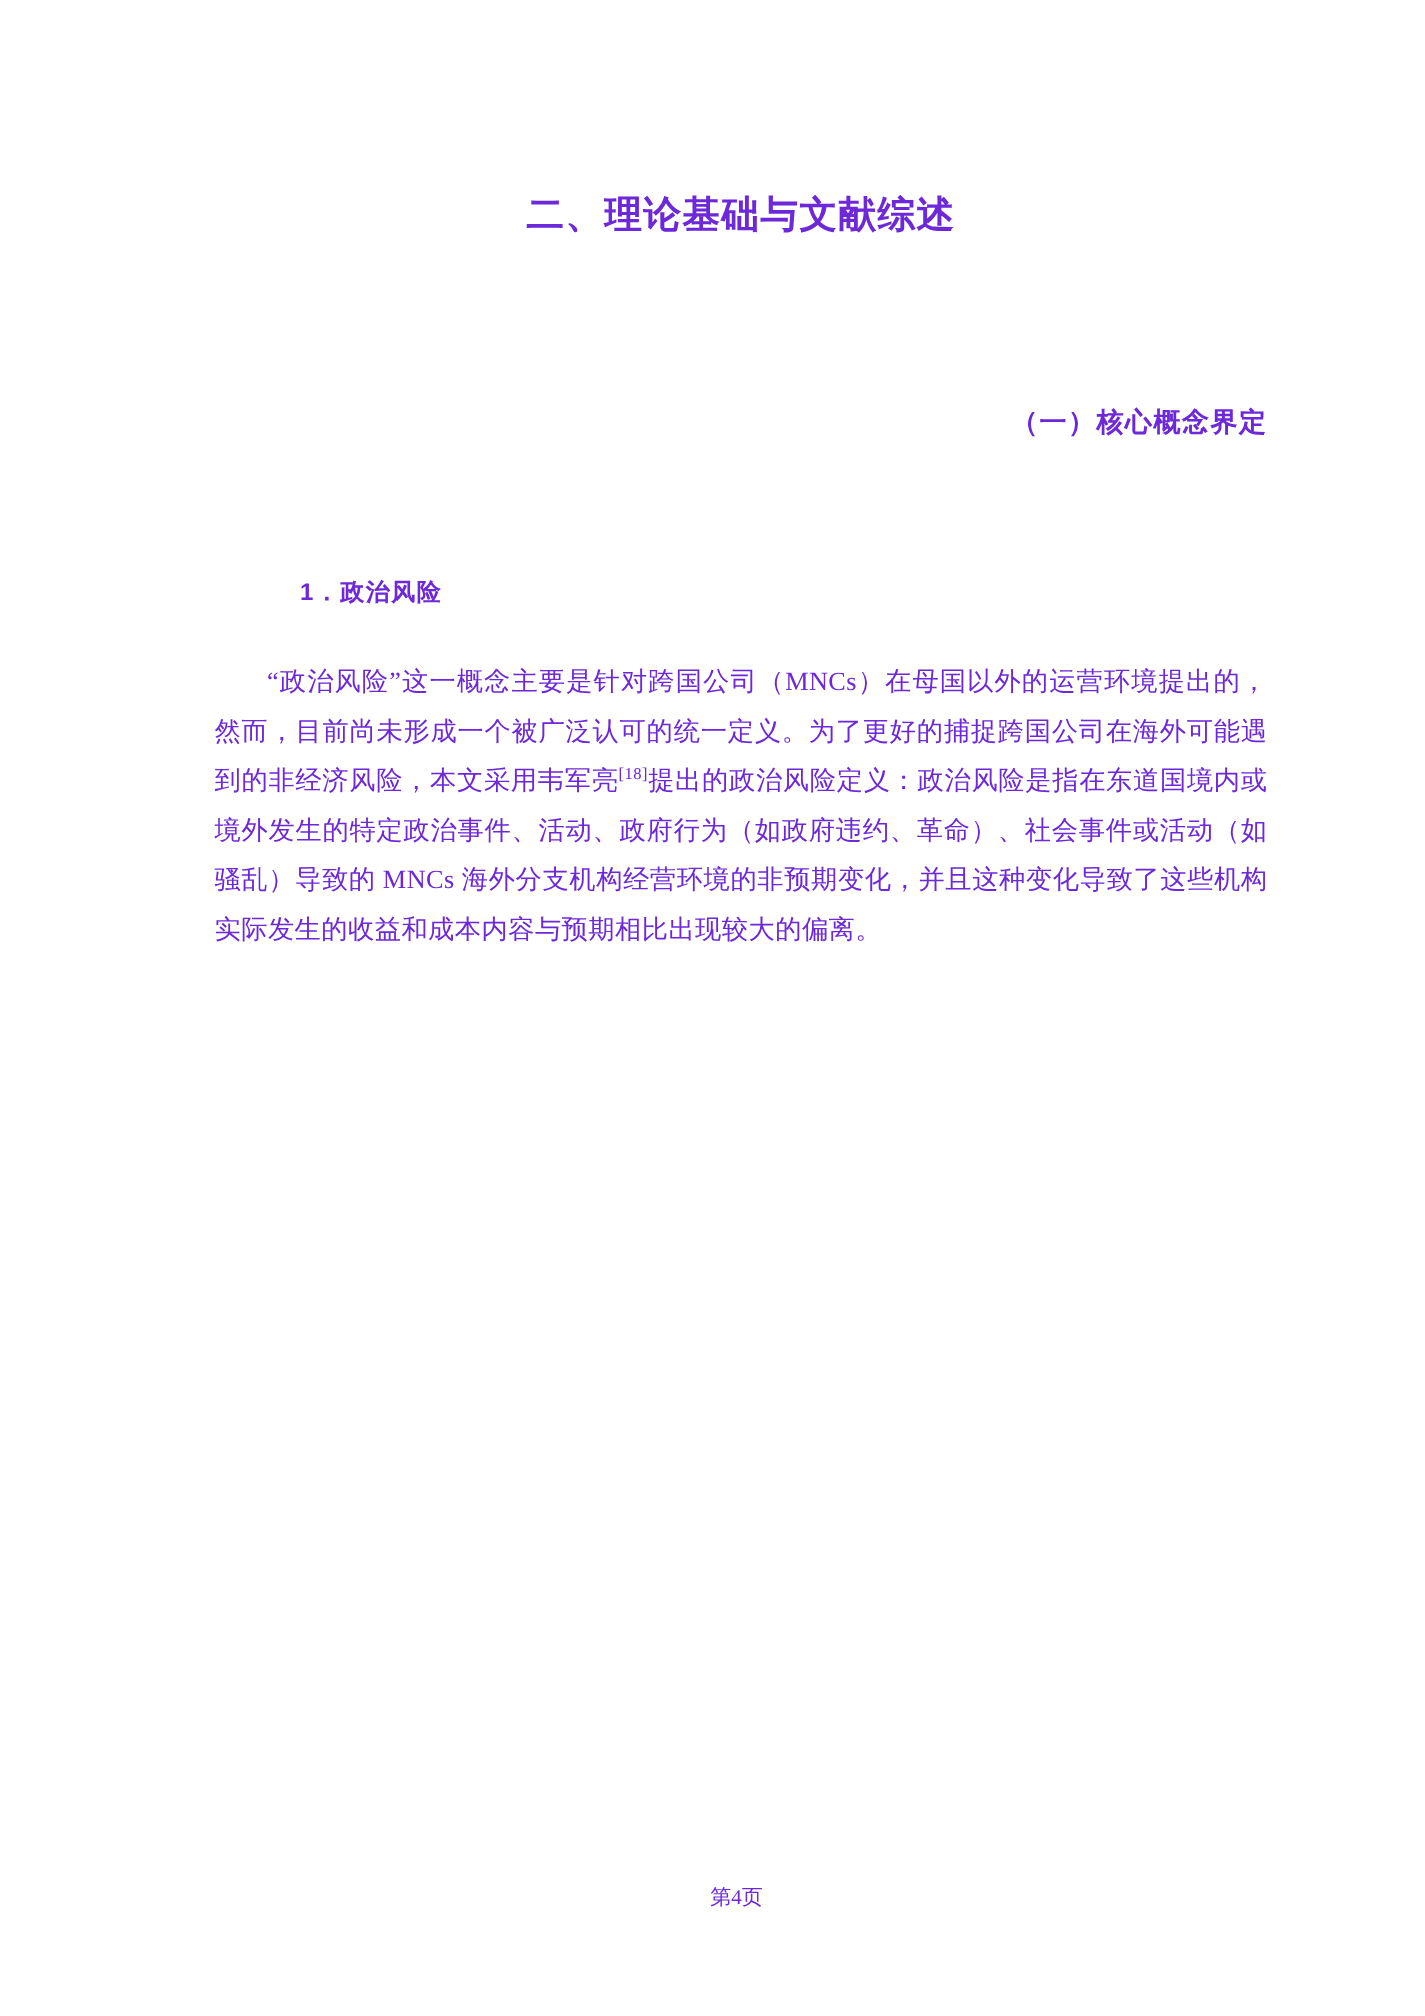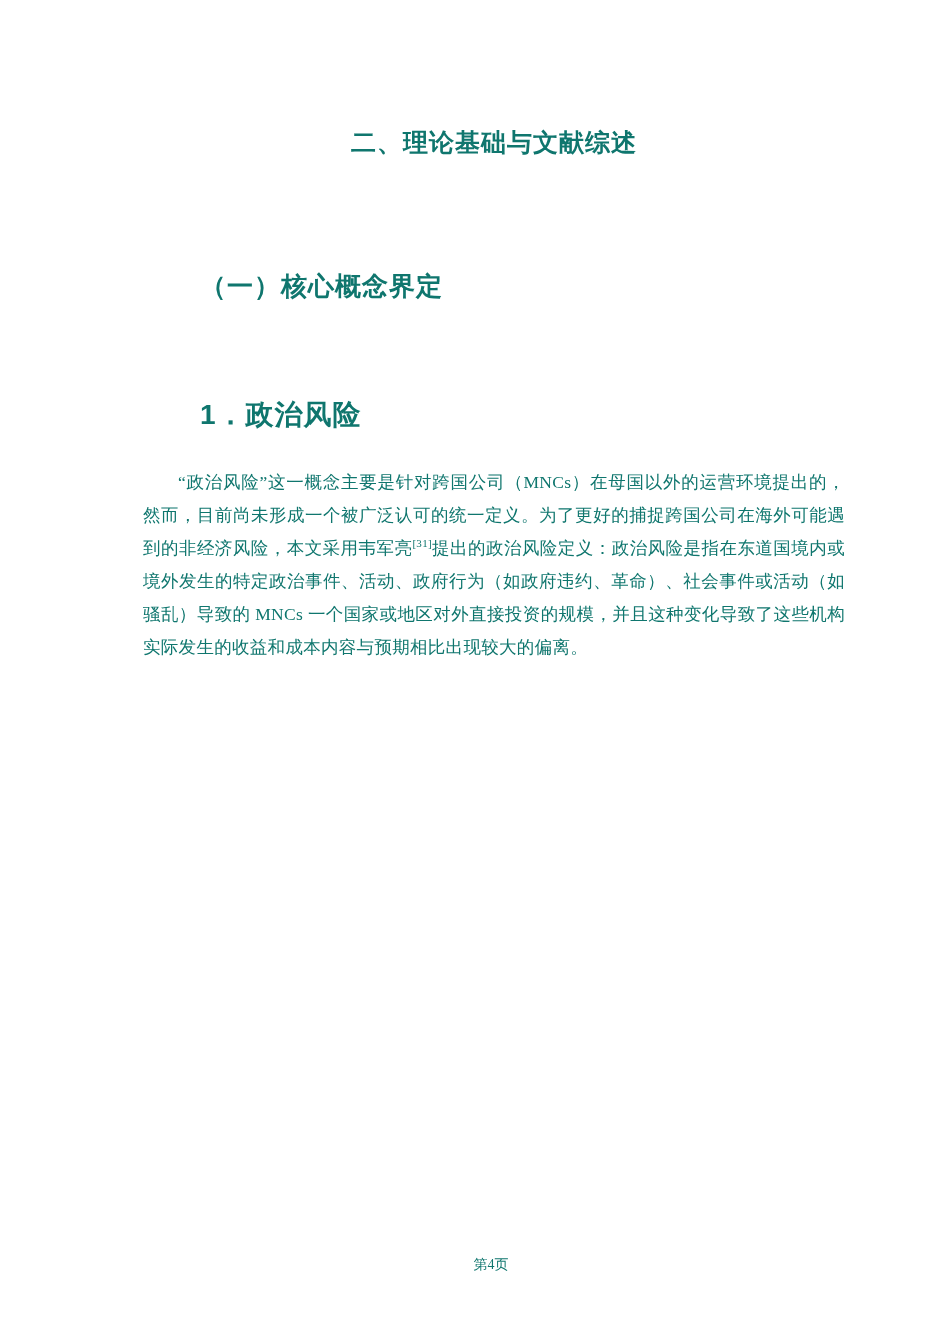--- a/index.html
+++ b/index.html
@@ -6,21 +6,21 @@
     margin: 0;
     padding: 0;
     background: #ffffff;
   }
   .page {
     position: relative;
     width: 950px;
     height: 1344px;
     margin: 0 auto;
     background: #ffffff;
-    color: #0f766e;
+    color: #6d28d9;
     font-family: "Liberation Serif", "DejaVu Serif", serif;
     overflow: hidden;
     box-sizing: border-box;
   }
   .content {
     margin-left: 143px;
     margin-right: 105px;
   }
   .doc-title {
     margin: 0;
@@ -29,29 +29,30 @@
     font-weight: bold;
     font-size: 25px;
     letter-spacing: 1px;
     text-align: center;
   }
   .h-section {
     margin: 110px 0 0 0;
     padding-left: 57px;
     font-family: Liberation Serif, serif;
     font-weight: bold;
-    font-size: 26px;
+    font-size: 18px;
     letter-spacing: 1px;
+    text-align: right;
   }
   .h-sub {
     margin: 0;
     padding-left: 57px;
     font-family: "Liberation Sans", "DejaVu Sans", sans-serif;
     font-weight: bold;
-    font-size: 28px;
+    font-size: 16px;
     letter-spacing: 1px;
   }
   .h-sub1 { margin-top: 92px; }
   .h-sub2 { margin-top: 52px; }
   .body-para {
     margin: 0;
     font-size: 17.5px;
     line-height: 33px;
     text-align: justify;
     text-indent: 2em;
@@ -79,21 +80,21 @@
 
 <div class="page">
   <div class="content">
 
     <h1 class="doc-title">二、理论基础与文献综述</h1>
 
     <h2 class="h-section">（一）核心概念界定</h2>
 
     <h3 class="h-sub h-sub1">1．政治风险</h3>
 
-    <p class="body-para para1"><span>“政治风险”这一概念主要是针对跨国公司（MNCs）在母国以外的运营环境提出的，然而，目前尚未形成一个被广泛认可的统一定义。为了更好的捕捉跨国公司在海外可能遇到的非经济风险，本文采用韦军亮</span><sup class="citation">[31]</sup><span>提出的政治风险定义：政治风险是指在东道国境内或境外发生的特定政治事件、活动、政府行为（如政府违约、革命）、社会事件或活动（如骚乱）导致的 MNCs 一个国家或地区对外直接投资的规模，并且这种变化导致了这些机构实际发生的收益和成本内容与预期相比出现较大的偏离。</span></p>
+    <p class="body-para para1"><span>“政治风险”这一概念主要是针对跨国公司（MNCs）在母国以外的运营环境提出的，然而，目前尚未形成一个被广泛认可的统一定义。为了更好的捕捉跨国公司在海外可能遇到的非经济风险，本文采用韦军亮</span><sup class="citation">[18]</sup><span>提出的政治风险定义：政治风险是指在东道国境内或境外发生的特定政治事件、活动、政府行为（如政府违约、革命）、社会事件或活动（如骚乱）导致的 MNCs 海外分支机构经营环境的非预期变化，并且这种变化导致了这些机构实际发生的收益和成本内容与预期相比出现较大的偏离。</span></p>
 
 
 
 
   </div>
 
   <div class="page-footer">
     <span>第4页</span>
   </div>
 </div>

